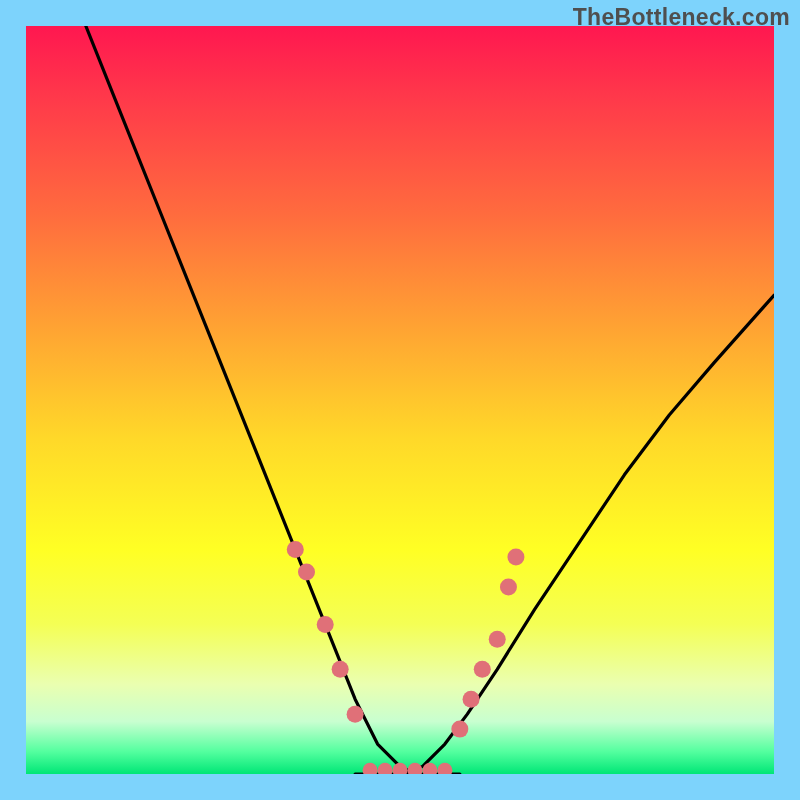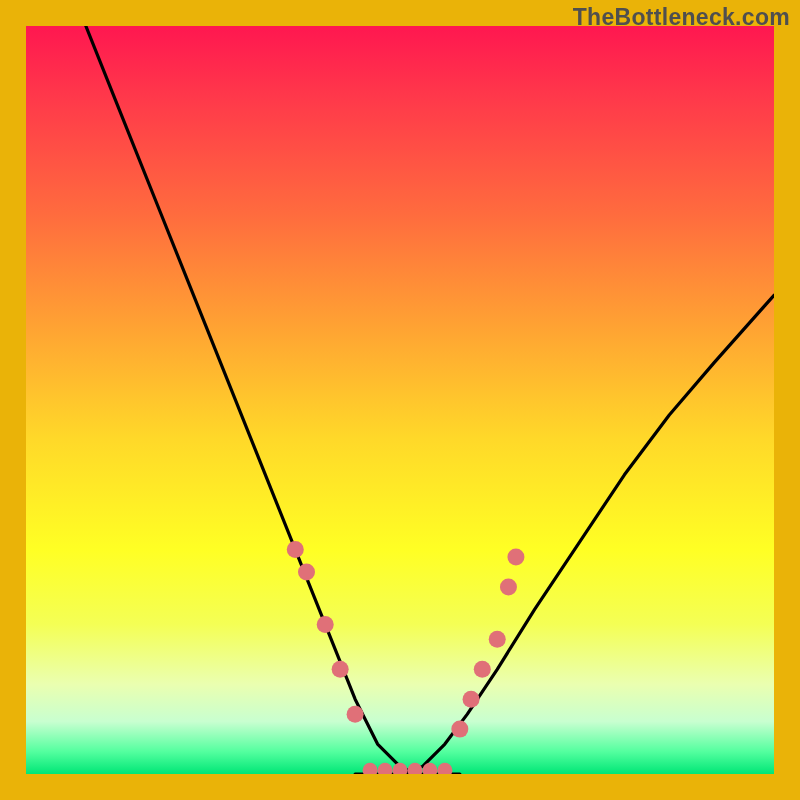--- a/index.html
+++ b/index.html
@@ -9,21 +9,21 @@
     height: 800px;
     background: #000;
     overflow: hidden;
   }
   .frame {
     position: absolute;
     top: 0;
     left: 0;
     width: 800px;
     height: 800px;
-    background: #eab308;
+    background: #7dd3fc;
   }
   .plot-area {
     position: absolute;
     top: 26px;
     left: 26px;
     width: 748px;
     height: 748px;
     background: linear-gradient(to bottom,
       #ff1750 0%,
       #ff3a4a 10%,

